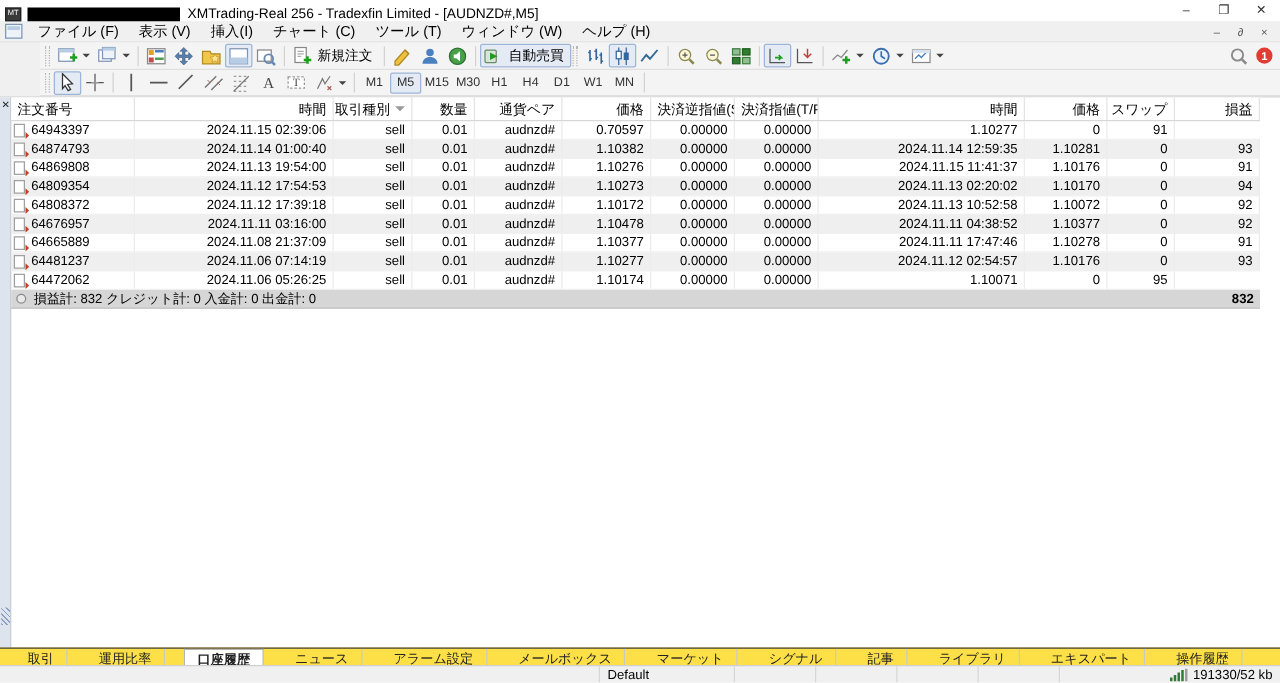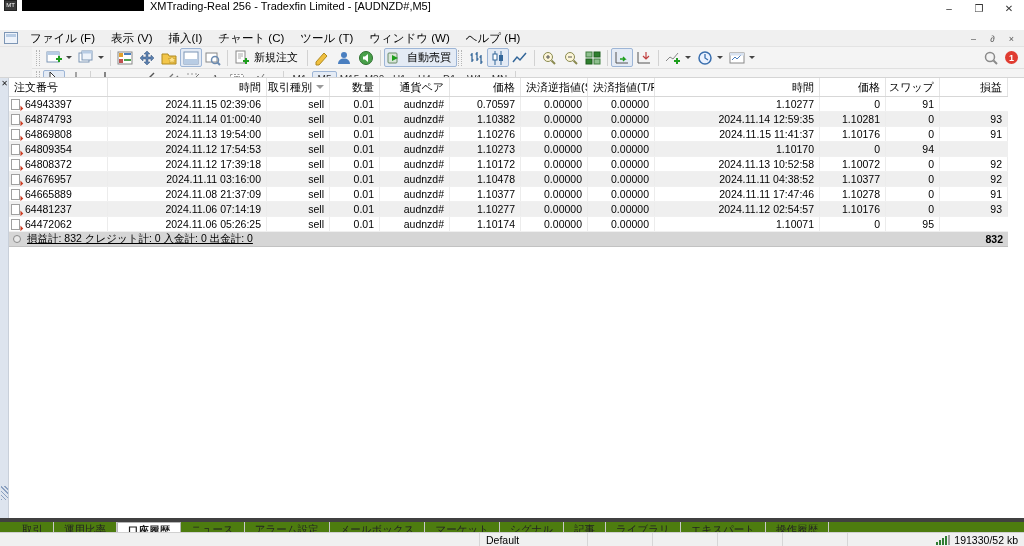--- a/index.html
+++ b/index.html
@@ -1,20 +1,20 @@
 <!DOCTYPE html>
 <html><head>
 <meta charset="utf-8">
 <style>
   * { margin:0; padding:0; box-sizing:border-box; }
   html,body { width:1024px; height:546px; overflow:hidden; }
   body { font-family:"Liberation Sans","DejaVu Sans",sans-serif; font-size:11px; color:#000; background:#f0f0f0; position:relative; }
 
   
-  .titlebar { height:30px; background:#ffffff; display:flex; align-items:flex-start; padding-left:4px; }
+  .titlebar { height:17px; background:#ffffff; display:flex; align-items:flex-end; padding-left:4px; }
   .app-icon { width:13px; height:11px; background:#3a3a3a; border:1px solid #222; color:#fff; font-size:6px; line-height:9px; text-align:center; margin-right:5px; }
   .redacted { width:122px; height:11px; background:#000; margin-right:6px; }
   .title-text { font-size:11px; color:#000; white-space:nowrap; }
   .win-controls { margin-left:auto; display:flex; height:100%; }
   .win-btn { width:30px; height:17px; display:flex; align-items:center; justify-content:center; font-size:10px; color:#333; cursor:default; }
 
   
   .menubar { height:17px; background:#f0f0f0; display:flex; align-items:center; border-bottom:1px solid #e3e3e3; }
   .menu-doc-icon { width:14px; height:12px; margin:0 4px 0 4px; border:1px solid #7d96b5; background:#eef3fa; position:relative; }
   .menu-doc-icon::after { content:""; position:absolute; left:1px; top:1px; right:1px; height:3px; background:#b8cce4; }
@@ -50,25 +50,25 @@
   .th.left { justify-content:flex-start; }
   .sort-caret { width:0; height:0; border-left:4px solid transparent; border-right:4px solid transparent; border-top:4px solid #9a9a9a; margin-left:4px; }
   .row { height:15px; border-bottom:1px solid #f0f0f0; cursor:default; }
   .row:nth-child(even) { background:#efefef; }
   .cell { font-size:10.5px; display:flex; align-items:center; justify-content:flex-end; padding:0 5px; border-right:1px solid #ececec; white-space:nowrap; overflow:hidden; }
   .cell.left { justify-content:flex-start; padding-left:2px; }
   .doc-icon { width:9px; height:11px; background:#fff; border:1px solid #a0a0a0; position:relative; margin-right:5px; flex:0 0 auto; }
   .doc-icon::after { content:""; position:absolute; right:-2px; bottom:-2px; width:0; height:0; border-left:4px solid transparent; border-top:4px solid transparent; border-bottom:4px solid #cc3a1f; transform:rotate(-45deg); }
   .summary-row { height:15px; background:#d6d6d6; border-bottom:1px solid #c2c2c2; display:flex; align-items:center; }
   .sum-circle { width:8px; height:8px; border-radius:50%; border:1px solid #8a8a8a; background:#e9e9e9; margin:0 6px 0 4px; flex:0 0 auto; }
-  .sum-text { font-size:10.5px;text-decoration:underline; }
+  .sum-text { font-size:10.5px; }
   .sum-total { margin-left:auto; font-size:10.5px; font-weight:bold; padding-right:5px; }
 
   
-  .tabbar { position:absolute; left:0; right:0; bottom:14px; height:14px; background:#4d7c0f; border-top:4px solid #404040; overflow:hidden; display:flex; align-items:flex-start; padding-left:12px; }
+  .tabbar { position:absolute; left:0; right:0; bottom:14px; height:14px; background:#fde047; border-top:1px solid #404040; overflow:hidden; display:flex; align-items:flex-start; padding-left:12px;gap:15px; }
   .tab { height:20px; padding:1px 10px; font-size:10.5px; color:#222; border-right:1px solid #c9c9c9; cursor:default; white-space:nowrap; }
   .tab.active { background:#fff; font-weight:bold; border:1px solid #b5b5b5; border-bottom:none; }
 
   
   .statusbar { position:absolute; left:0; right:0; bottom:0; height:14px; background:#f0f0f0; border-top:1px solid #d0d0d0; display:flex; align-items:center; font-size:10.5px; }
   .status-cell { height:100%; display:flex; align-items:center; padding:0 6px; border-right:1px solid #d6d6d6; white-space:nowrap; overflow:hidden; }
   .status-help { flex:0 0 275px;margin-top:44px; }
   .sb-sp1 { flex:0 0 205px; } .sb-def { flex:0 0 108px; }
   .sb-sp { flex:0 0 65px; }
   .status-traffic { margin-left:auto; border-right:none; gap:4px; }
@@ -457,20 +457,21 @@
             <span class="doc-icon"></span>
             <span>64809354</span>
           </div>
           <div class="cell">2024.11.12 17:54:53</div>
           <div class="cell">sell</div>
           <div class="cell">0.01</div>
           <div class="cell">audnzd#</div>
           <div class="cell">1.10273</div>
           <div class="cell">0.00000</div>
           <div class="cell">0.00000</div>
+          <div class="cell">2024.11.13 02:20:02</div>
           <div class="cell">1.10170</div>
           <div class="cell">0</div>
           <div class="cell">94</div>
         </div>
         <div class="grid row">
           <div class="cell left">
             <span class="doc-icon"></span>
             <span>64808372</span>
           </div>
           <div class="cell">2024.11.12 17:39:18</div>

